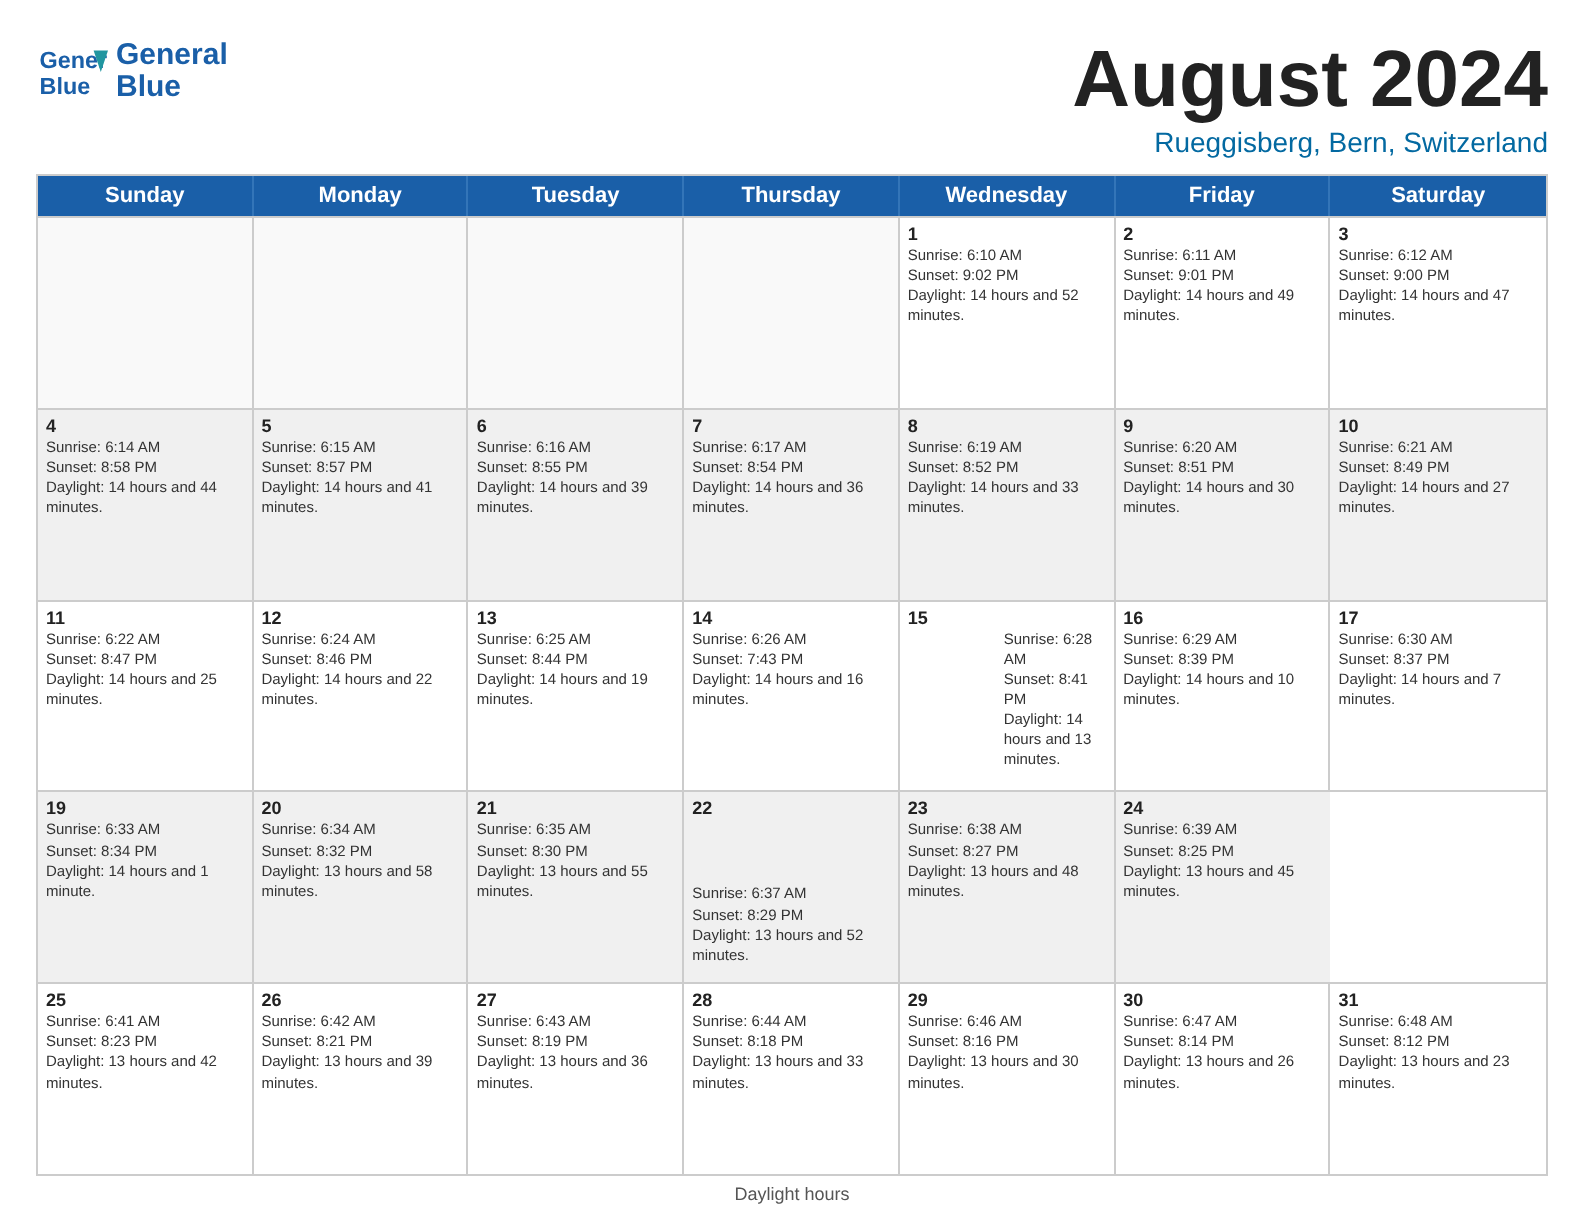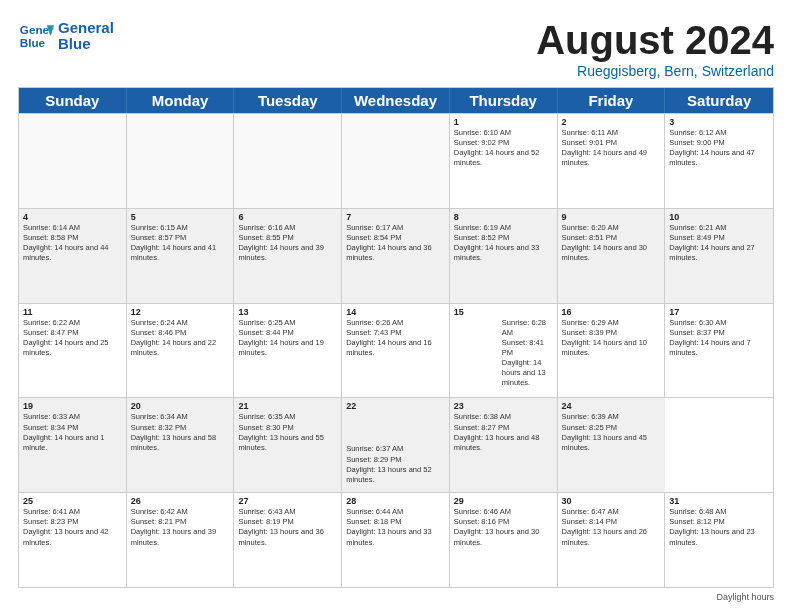--- a/index.html
+++ b/index.html
@@ -51,21 +51,21 @@
       flex-direction: column;
       border: 1px solid #ccc;
     }
     .cal-header {
       display: grid;
       grid-template-columns: repeat(7, 1fr);
       background: #1a5fa8;
     }
     .cal-header-cell {
       color: #fff;
-      font-size: 15px;
+      font-size: 11px;
       font-weight: bold;
       padding: 4px 4px;
       text-align: center;
       border-right: 1px solid #3375b8;
     }
     .cal-header-cell:last-child { border-right: none; }
     .cal-body {
       flex: 1;
       display: flex;
       flex-direction: column;
@@ -97,21 +97,21 @@
     }
     .day-info {
       font-size: 7.5px;
       line-height: 1.35;
       color: #333;
     }
     .footer-note {
       font-size: 9px;
       color: #555;
       margin-top: 4px;
-      text-align: right;
+      text-align: center;
     }
   </style>
 </head>
 <body>
 
 <div class="page">
   <div class="header">
     <div class="logo">
       <svg class="logo-icon" viewBox="0 0 40 40">
         <text x="2" y="18" font-size="13" font-weight="bold" fill="#1a5fa8">General</text>
@@ -127,22 +127,22 @@
       <div class="month-title">August 2024</div>
       <div class="subtitle">Rueggisberg, Bern, Switzerland</div>
     </div>
   </div>
 
   <div class="calendar">
     <div class="cal-header">
     <div class="cal-header-cell">Sunday</div>
         <div class="cal-header-cell">Monday</div>
         <div class="cal-header-cell">Tuesday</div>
+        <div class="cal-header-cell">Thursday</div>
         <div class="cal-header-cell">Wednesday</div>
-        <div class="cal-header-cell">Thursday</div>
         <div class="cal-header-cell">Friday</div>
         <div class="cal-header-cell">Saturday</div>
       </div>
     <div class="cal-body">
     <div class="cal-row">
           <div class="cal-cell empty"></div>
           <div class="cal-cell empty"></div>
           <div class="cal-cell empty"></div>
           <div class="cal-cell empty"></div>
           <div class="cal-cell">

